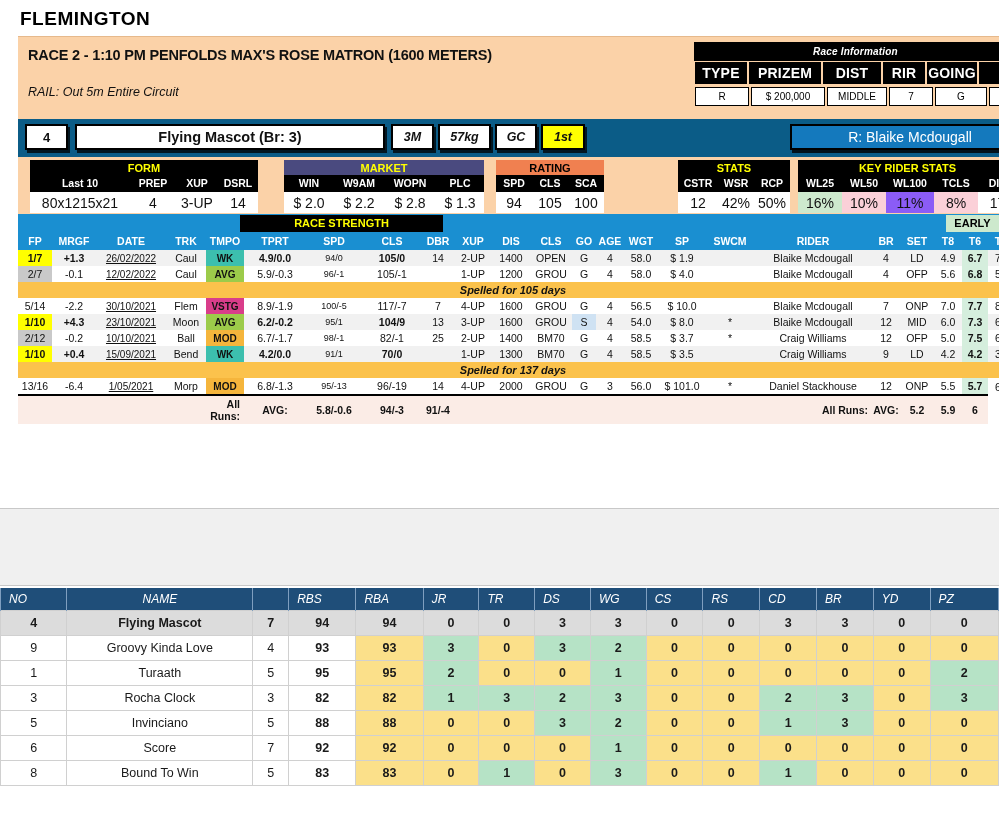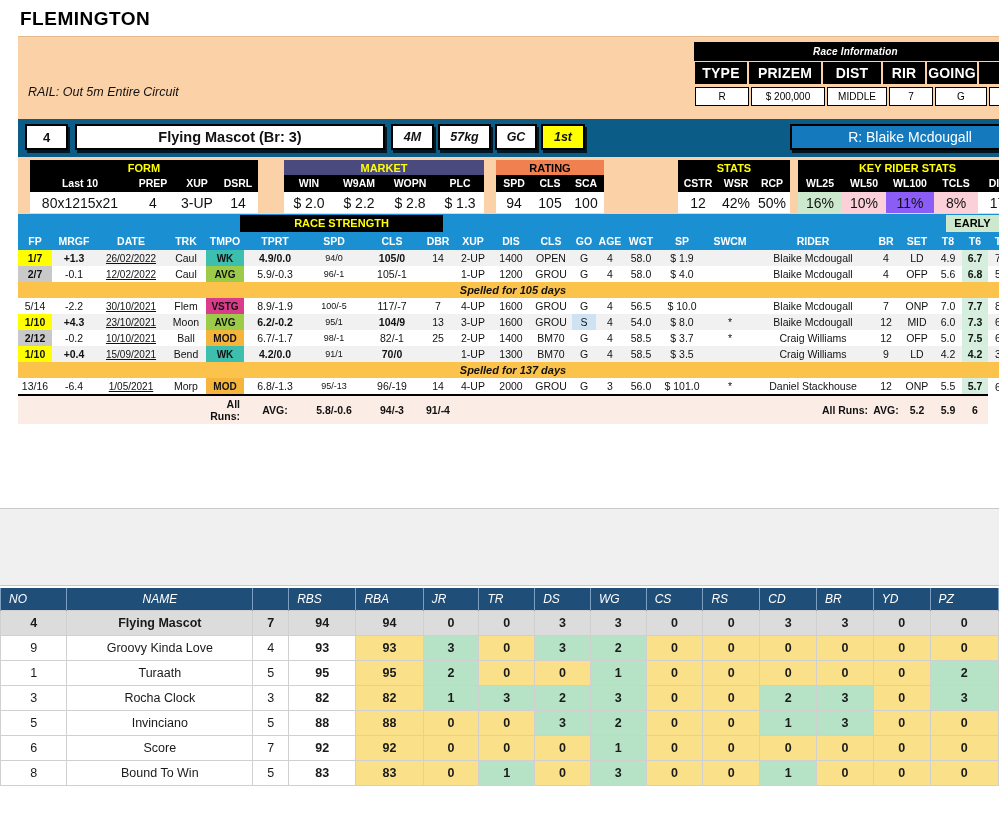--- a/index.html
+++ b/index.html
@@ -140,21 +140,21 @@
     background:#1a8fd1; color:#fff; font-weight:bold; font-size:10.5px;
     padding:2px 0 3px 0; text-align:center;
   }
   table.form td{
     text-align:center; padding:2px 0; height:16px; color:#111;
   }
   tr.alt td{ background:#f1f1f1; }
   tr.norm td{ background:#ffffff; }
   td.date{ text-decoration:underline; color:#1a3f8f; font-size:10px; }
   td.fp-win{ background:#ffff00 !important; font-weight:bold; }
-  td.fp-plc{ background:#c9c9c9 !important; font-weight:bold; }
+  td.fp-plc{ background:#c9c9c9 !important; font-weight:normal; }
   td.b{ font-weight:bold; }
   .tmpo{ font-weight:bold; font-size:10px; color:#fff; }
   .tmpo-wk{ background:#3cbfae !important; color:#fff; }
   .tmpo-avg{ background:#9ccb4a !important; color:#000; }
   .tmpo-vstg{ background:#d93d8a !important; color:#fff; }
   .tmpo-mod{ background:#f5b53c !important; color:#000; }
   .spelled td{
     background:#fbc24c !important; text-align:left; font-style:italic;
     font-weight:bold; font-size:11px; padding-left:6px; height:26px;
     vertical-align:top;
@@ -193,20 +193,21 @@
   td.grn{ background:#b6e3c6; font-weight:bold; }
   td.nm{ font-weight:normal; }
   td.trunc{ overflow:hidden; color:#333; text-align:left; padding-left:2px;}
 </style>
 </head>
 <body>
 
 <div class="venue-title">FLEMINGTON</div>
 
 <div class="race-banner">
+  <div class="race-title">RACE 2 - 1:10 PM PENFOLDS MAX'S ROSE MATRON (1600 METERS)</div>
   <div class="rail-text">RAIL: Out 5m Entire Circuit</div>
 
   <div class="raceinfo">
     <div class="ri-title">Race Information</div>
     <div class="ri-row">
       <div class="ri-hcell w-type">TYPE</div>
       <div class="ri-hcell w-prizem">PRIZEM</div>
       <div class="ri-hcell w-dist">DIST</div>
       <div class="ri-hcell w-rir">RIR</div>
       <div class="ri-hcell w-going">GOING</div>
@@ -219,21 +220,21 @@
       <div class="ri-vcell w-rir">7</div>
       <div class="ri-vcell w-going">G</div>
       <div class="ri-vcell w-extra"></div>
     </div>
   </div>
 </div>
 
 <div class="runner-bar">
   <div class="rb-box rb-num">4</div>
   <div class="rb-box rb-name">Flying Mascot (Br: 3)</div>
-  <div class="rb-box rb-4m">4M</div>
+  <div class="rb-box rb-4m">3M</div>
   <div class="rb-box rb-wgt">57kg</div>
   <div class="rb-box rb-gc">GC</div>
   <div class="rb-box rb-1st">1st</div>
   <div class="rb-rider">R: Blaike Mcdougall</div>
 </div>
 
 <div class="stat-strip">
 
   <div class="grp" id="grp-form">
     <div class="grp-title dark">FORM</div>

